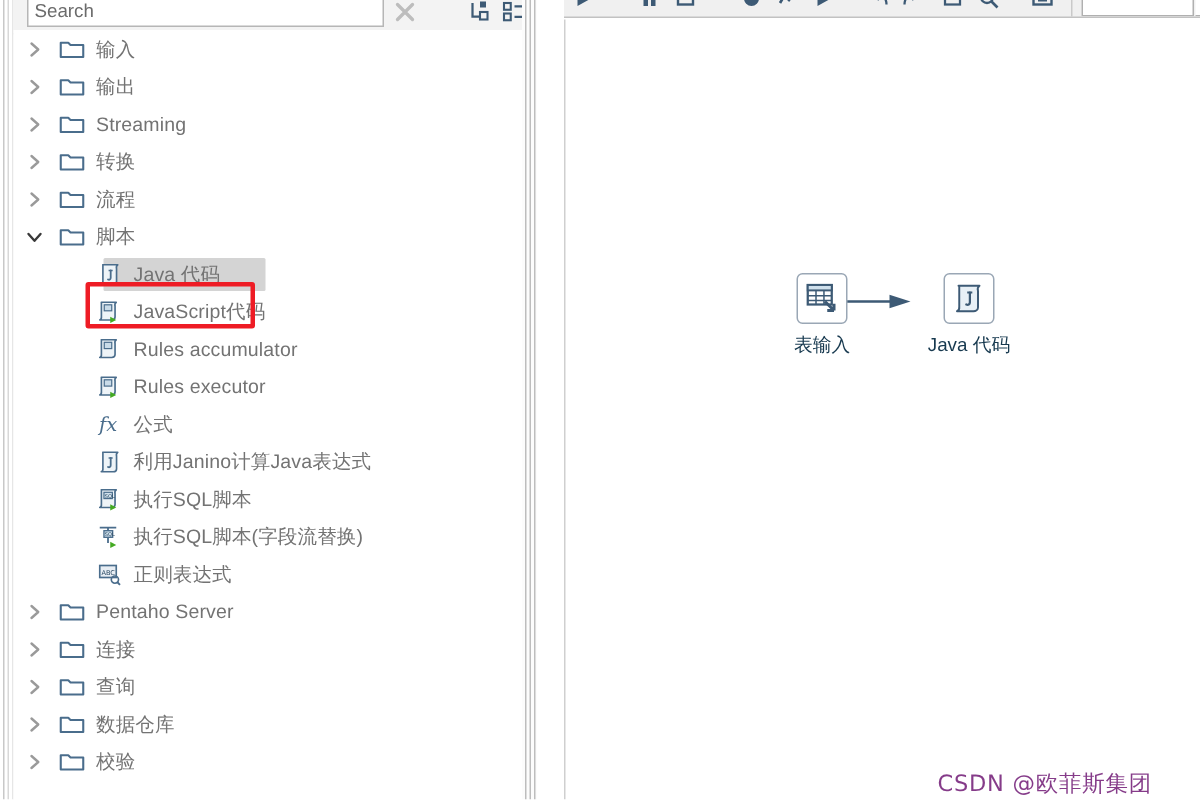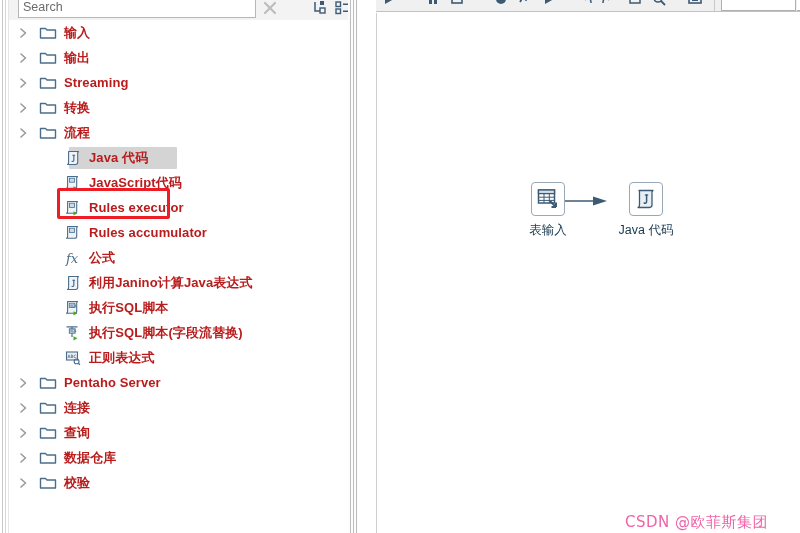--- a/index.html
+++ b/index.html
@@ -103,24 +103,23 @@
   .row-icon {
     flex: 0 0 auto;
     display: flex;
     align-items: center;
     justify-content: flex-end;
     width: 20px; height: 20px;
     margin-right: 7px;
   }
   .row-label {
     font-size: 13px;
-    color: #b91c1c;
+    color: #737373;
     white-space: nowrap;
     letter-spacing: 0.1px;
-    font-weight: bold;
   }
   .level-0 .row-icon { margin-left: 0; }
   .level-1 { padding-left: 53px; }
 
   
   #row-java .sel-bg {
     position: absolute;
     left: 60px; top: 2px;
     width: 108px; height: 22px;
     background: #d4d4d4;
@@ -230,21 +229,21 @@
     position: absolute;
     left: 176px; top: 183px;
     width: 64px; height: 10px;
   }
 
   #watermark {
     position: absolute;
     left: 248px; top: 500px;
     font-size: 15px;
     font-family: "DejaVu Sans", sans-serif;
-    color: #ec4899;
+    color: #701a75;
     opacity: 0.85;
     white-space: nowrap;
     letter-spacing: 0.5px;
     user-select: none;
   }
 </style>
 </head>
 <body>
 
 <div id="app">
@@ -340,20 +339,33 @@
               <path d="M4 2 L8.5 6 L4 10" stroke="#9a9a9a" stroke-width="1.6" fill="none" stroke-linecap="round" stroke-linejoin="round"></path>
             </svg>
           </span>
           <span class="row-icon">
             <svg width="18" height="18" viewBox="0 0 18 18">
         <path d="M1.5 4.5 H6.5 L8 6 H16.5 V14 H1.5 Z" fill="#ffffff" stroke="#4a6d8c" stroke-width="1.4" stroke-linejoin="round"></path>
       </svg>
           </span>
           <span class="row-label">流程</span>
         </div>
+        <div class="tree-row level-0">
+          <span class="twisty">
+            <svg width="12" height="12" viewBox="0 0 12 12">
+              <path d="M2 4 L6 8.5 L10 4" stroke="#3a3a3a" stroke-width="1.6" fill="none" stroke-linecap="round" stroke-linejoin="round"></path>
+            </svg>
+          </span>
+          <span class="row-icon">
+            <svg width="18" height="18" viewBox="0 0 18 18">
+        <path d="M1.5 4.5 H6.5 L8 6 H16.5 V14 H1.5 Z" fill="#ffffff" stroke="#4a6d8c" stroke-width="1.4" stroke-linejoin="round"></path>
+      </svg>
+          </span>
+          <span class="row-label">脚本</span>
+        </div>
         <div class="tree-row level-1" id="row-java">
           <div class="sel-bg"></div>
           <span class="row-icon">
             <svg width="18" height="18" viewBox="0 0 18 18">
         <path d="M4.5 2.5 H14.5 C13.4 3.3 13.5 4.4 13.7 5.2 V13.6 C13.7 14.8 12.6 15.5 11.5 15.5 H3.5 C4.6 15.1 4.7 14 4.6 13.2 V2.5 Z" fill="#eef4f8" stroke="#4a6d8c" stroke-width="1.1" stroke-linejoin="round"></path>
         <path d="M9.8 6.3 V11.2 C9.8 12.3 8.9 12.8 8 12.3" stroke="#4a6d8c" stroke-width="1.2" fill="none" stroke-linecap="round"></path>
         <path d="M8.4 6.3 H11.1" stroke="#4a6d8c" stroke-width="1.1"></path>
       </svg>
           </span>
           <span class="row-label">Java 代码</span>
@@ -366,33 +378,33 @@
         <path d="M9.5 12.2 L13.5 14.3 L9.5 16.4 Z" fill="#44aa22"></path>
       </svg>
           </span>
           <span class="row-label">JavaScript代码</span>
         </div>
         <div class="tree-row level-1">
           <span class="row-icon">
             <svg width="18" height="18" viewBox="0 0 18 18">
         <path d="M3.5 2.5 H13.5 C12.4 3.3 12.5 4.4 12.7 5.2 V12.4 C12.7 13.6 11.6 14.3 10.5 14.3 H2.5 C3.6 13.9 3.7 12.8 3.6 12 V2.5 Z" fill="#eef4f8" stroke="#4a6d8c" stroke-width="1.1" stroke-linejoin="round"></path>
         <rect x="5.5" y="4.2" width="5" height="4.2" fill="#c9dbe8" stroke="#4a6d8c" stroke-width="0.8"></rect>
-        <path d="M9.5 12.2 L13.5 14.3 L9.5 16.4 Z" fill="#44aa22"></path>
-      </svg>
-          </span>
-          <span class="row-label">Rules executor</span>
+      </svg>
+          </span>
+          <span class="row-label">Rules accumulator</span>
         </div>
         <div class="tree-row level-1">
           <span class="row-icon">
             <svg width="18" height="18" viewBox="0 0 18 18">
         <path d="M3.5 2.5 H13.5 C12.4 3.3 12.5 4.4 12.7 5.2 V12.4 C12.7 13.6 11.6 14.3 10.5 14.3 H2.5 C3.6 13.9 3.7 12.8 3.6 12 V2.5 Z" fill="#eef4f8" stroke="#4a6d8c" stroke-width="1.1" stroke-linejoin="round"></path>
         <rect x="5.5" y="4.2" width="5" height="4.2" fill="#c9dbe8" stroke="#4a6d8c" stroke-width="0.8"></rect>
-      </svg>
-          </span>
-          <span class="row-label">Rules accumulator</span>
+        <path d="M9.5 12.2 L13.5 14.3 L9.5 16.4 Z" fill="#44aa22"></path>
+      </svg>
+          </span>
+          <span class="row-label">Rules executor</span>
         </div>
         <div class="tree-row level-1">
           <span class="row-icon">
             <svg width="18" height="18" viewBox="0 0 18 18">
         <text x="2" y="13.5" font-family="DejaVu Serif, serif" font-style="italic" font-size="13" fill="#4a6d8c">fx</text>
       </svg>
           </span>
           <span class="row-label">公式</span>
         </div>
         <div class="tree-row level-1">

